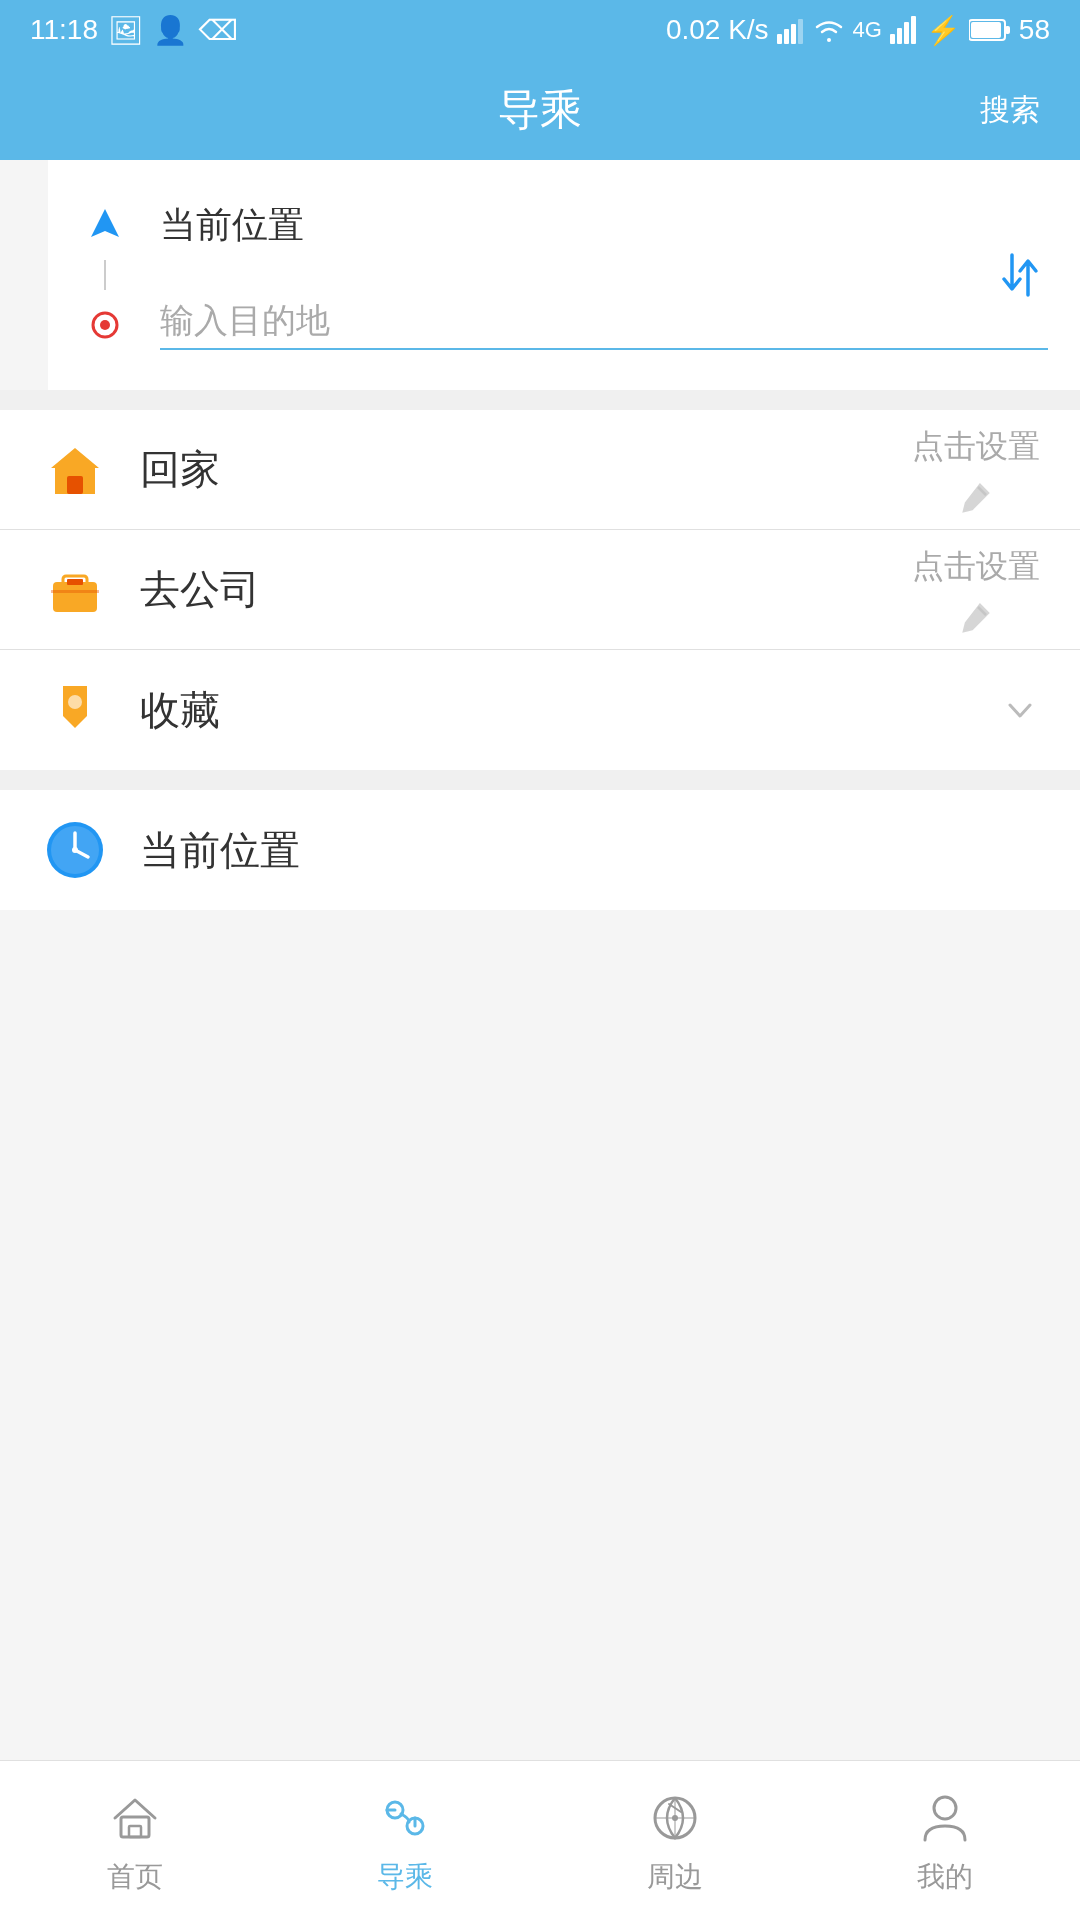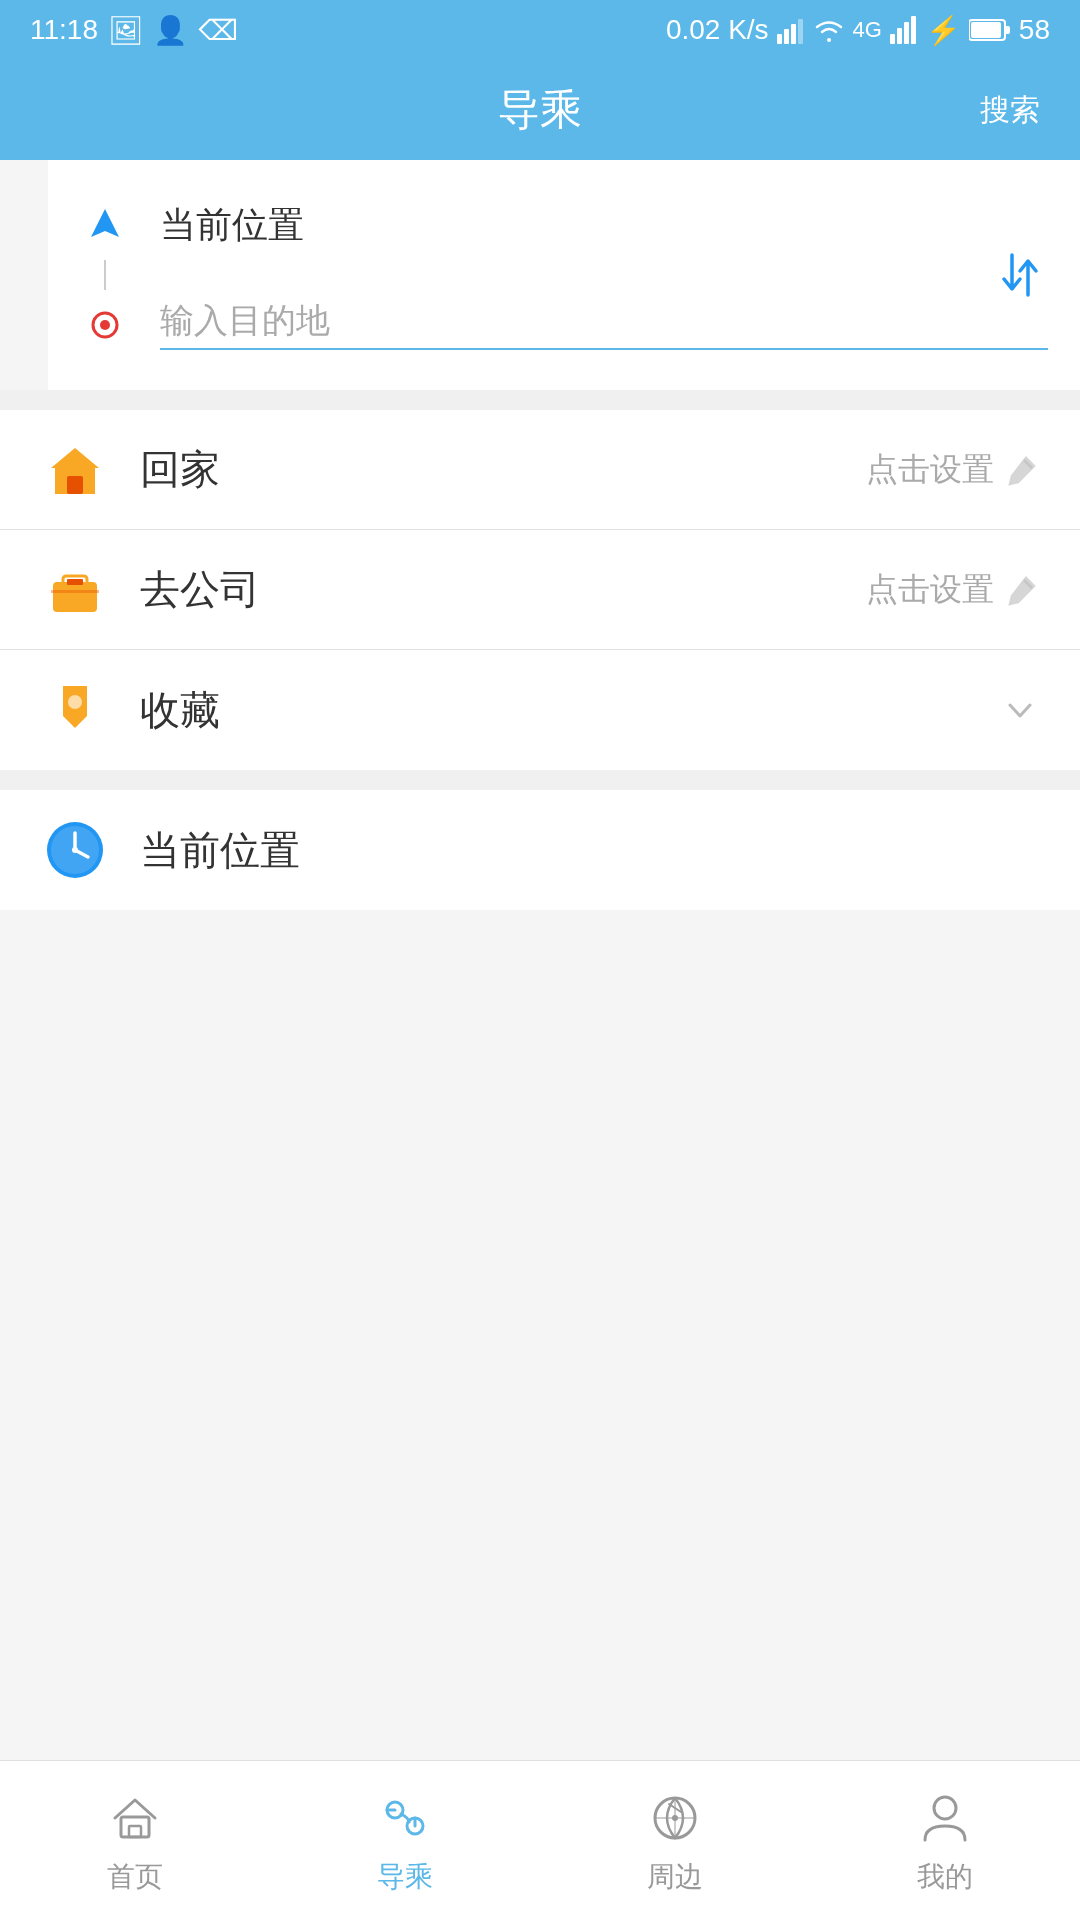--- a/index.html
+++ b/index.html
@@ -130,20 +130,21 @@
       flex: 1;
       font-size: 40px;
       color: #333;
     }
     .item-action {
       display: flex;
       align-items: center;
       gap: 10px;
       color: #aaa;
       font-size: 32px;
+      flex-direction: column;
     }
     .item-action-text { color: #aaa; font-size: 32px; }
 
     
     .favorites-item {
       display: flex;
       align-items: center;
       padding: 0 40px;
       height: 120px;
       gap: 30px;

